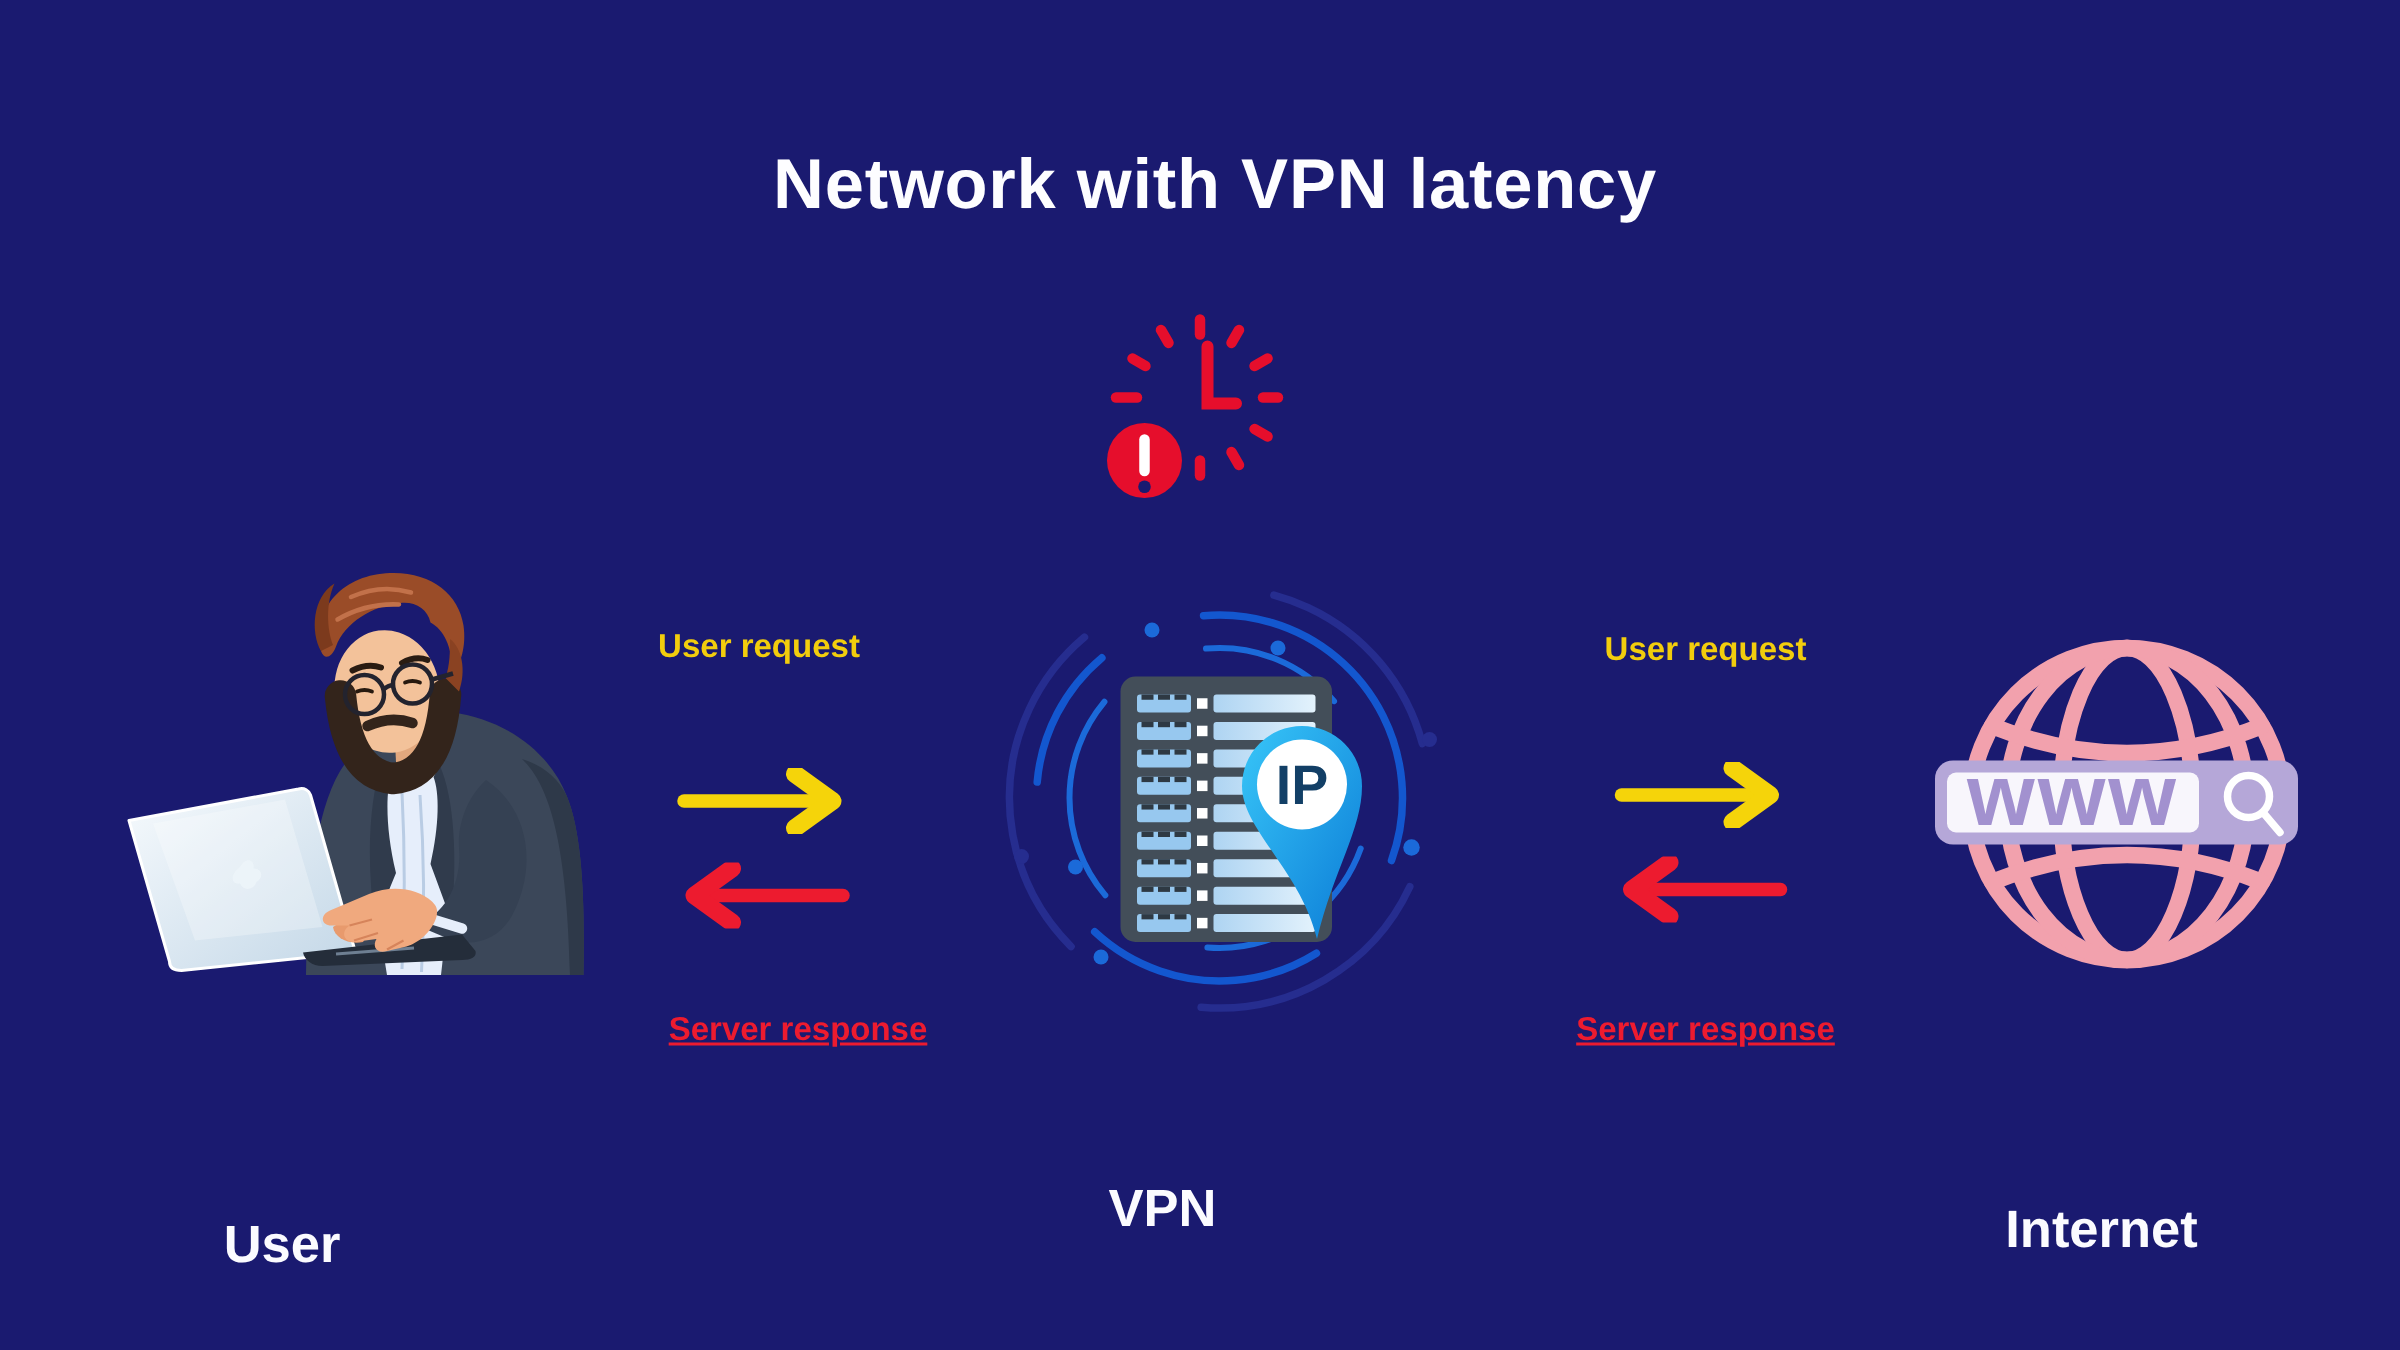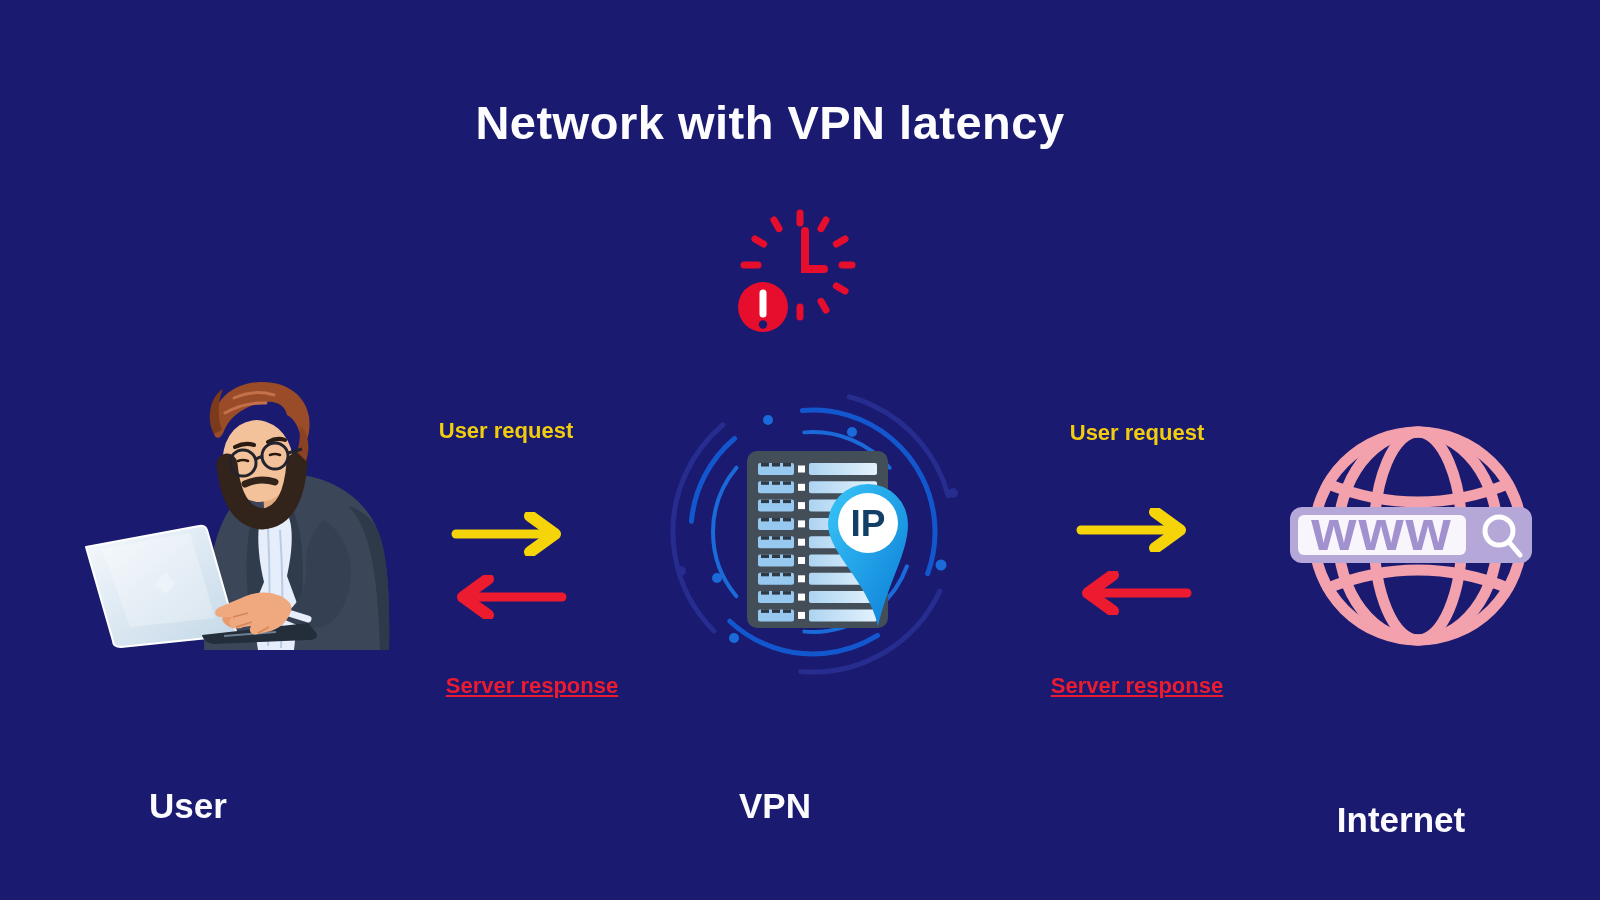--- a/index.html
+++ b/index.html
@@ -6,21 +6,21 @@
   .canvas{
     position:relative;width:1600px;height:900px;overflow:hidden;
     background:#1a1a70;
     font-family:"Liberation Sans",sans-serif;
   }
   .abs{position:absolute;}
   .title{
     position:absolute;left:0;top:122px;width:1540px;
     transform:translateY(-50%);
     text-align:center;color:#fdfdff;font-weight:700;font-size:47px;
-    letter-spacing:.5px;white-space:nowrap;
+    letter-spacing:.5px;white-space:nowrap;padding-left:40px;
   }
   .flow-label{
     position:absolute;transform:translate(-50%,-50%);
     font-weight:700;font-size:22px;white-space:nowrap;
   }
   .flow-label.request{color:#f2cd0d;}
   .flow-label.response{color:#ed1b2f;text-decoration:underline;}
   .node-label{
     position:absolute;transform:translate(-50%,-50%);
     font-weight:700;font-size:35px;color:#fbfbff;white-space:nowrap;
@@ -197,17 +197,17 @@
     </g>
   </svg>
   <svg class="abs" style="left:1076px;top:571px;transform:scaleX(-1)" width="116" height="44" viewBox="0 0 116 44">
     <g stroke="#ed1b2f" fill="none" stroke-linecap="round" stroke-linejoin="round">
       <line x1="5" y1="22" x2="96" y2="22" stroke-width="9"></line>
       <polyline points="79,4 104,22 79,40" stroke-width="12"></polyline>
     </g>
   </svg>
   <div class="flow-label response" style="left:1137px;top:686px">Server response</div>
 
-  <div class="node-label" style="left:188px;top:806px">User</div>
+  <div class="node-label" style="left:188px;top:830px">User</div>
   <div class="node-label" style="left:775px;top:806px">VPN</div>
   <div class="node-label" style="left:1401px;top:820px">Internet</div>
 
 </div>
 
 </body></html>

